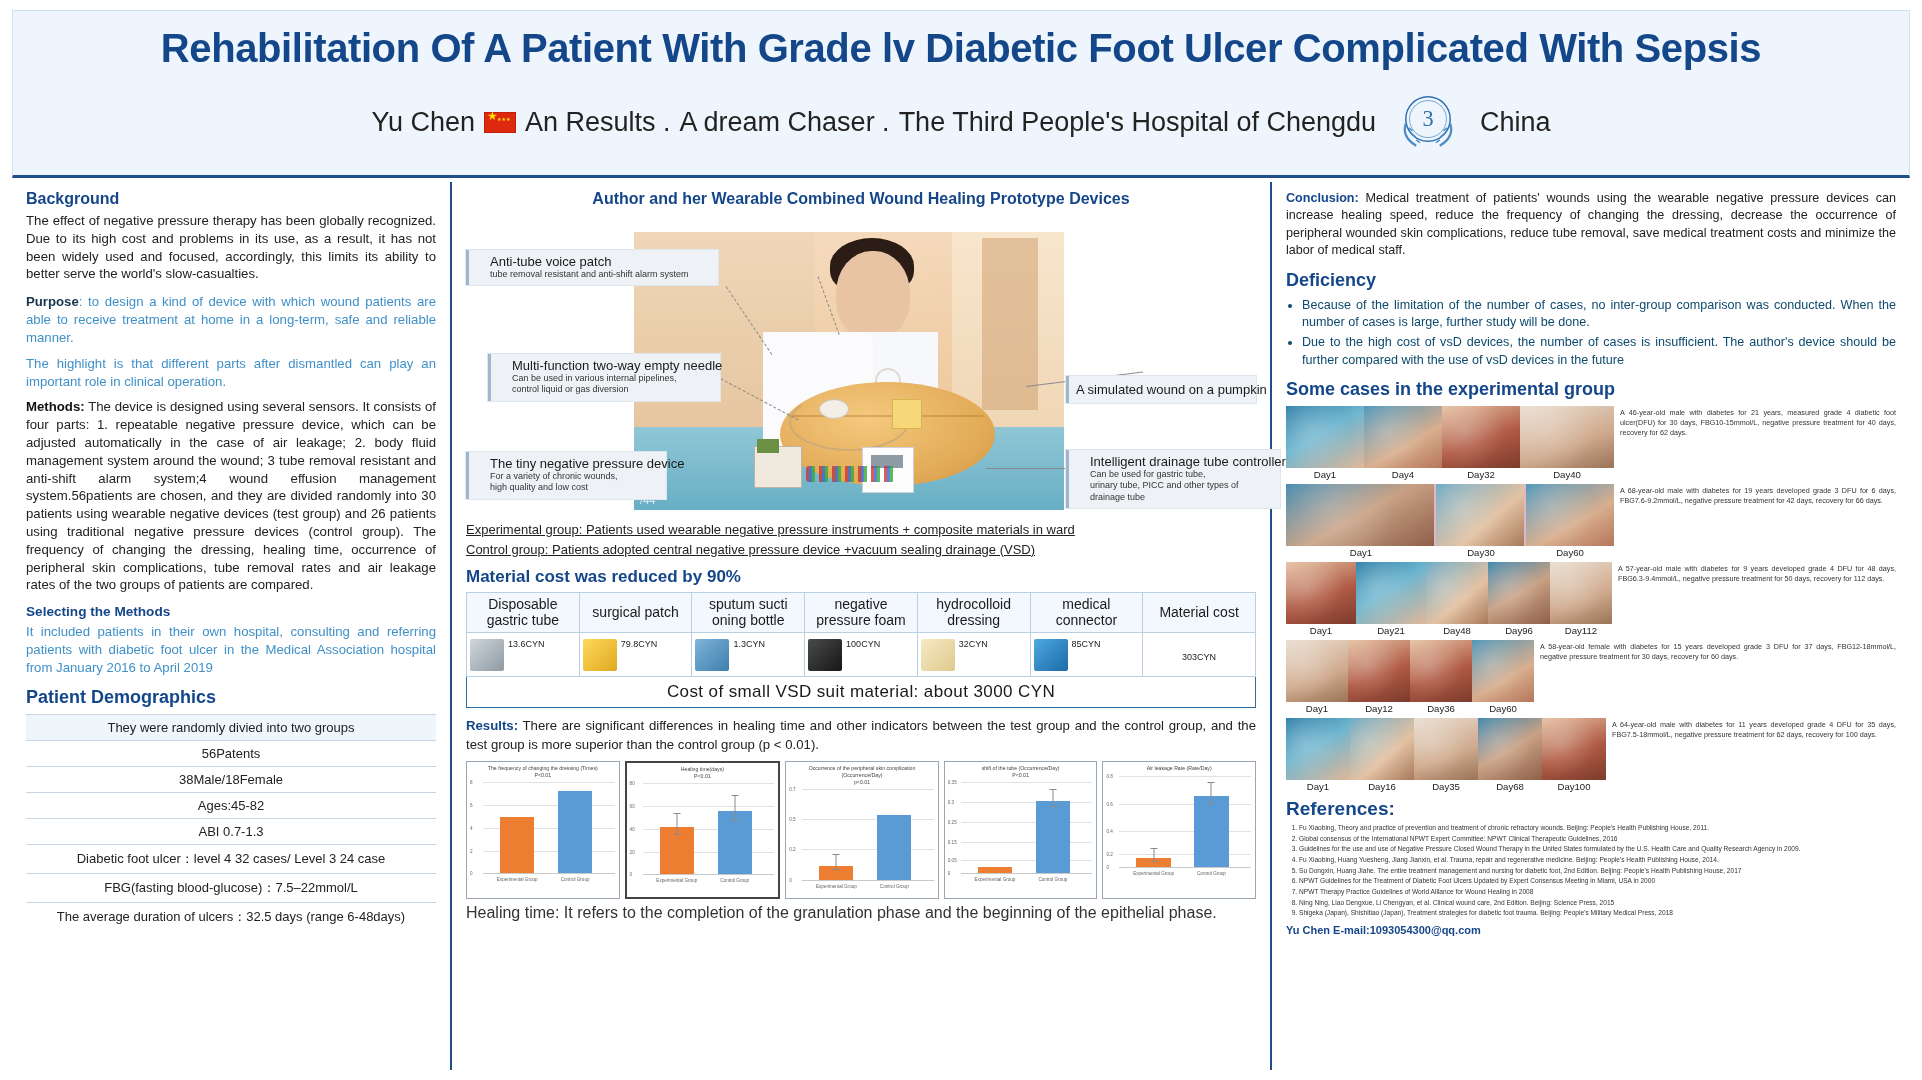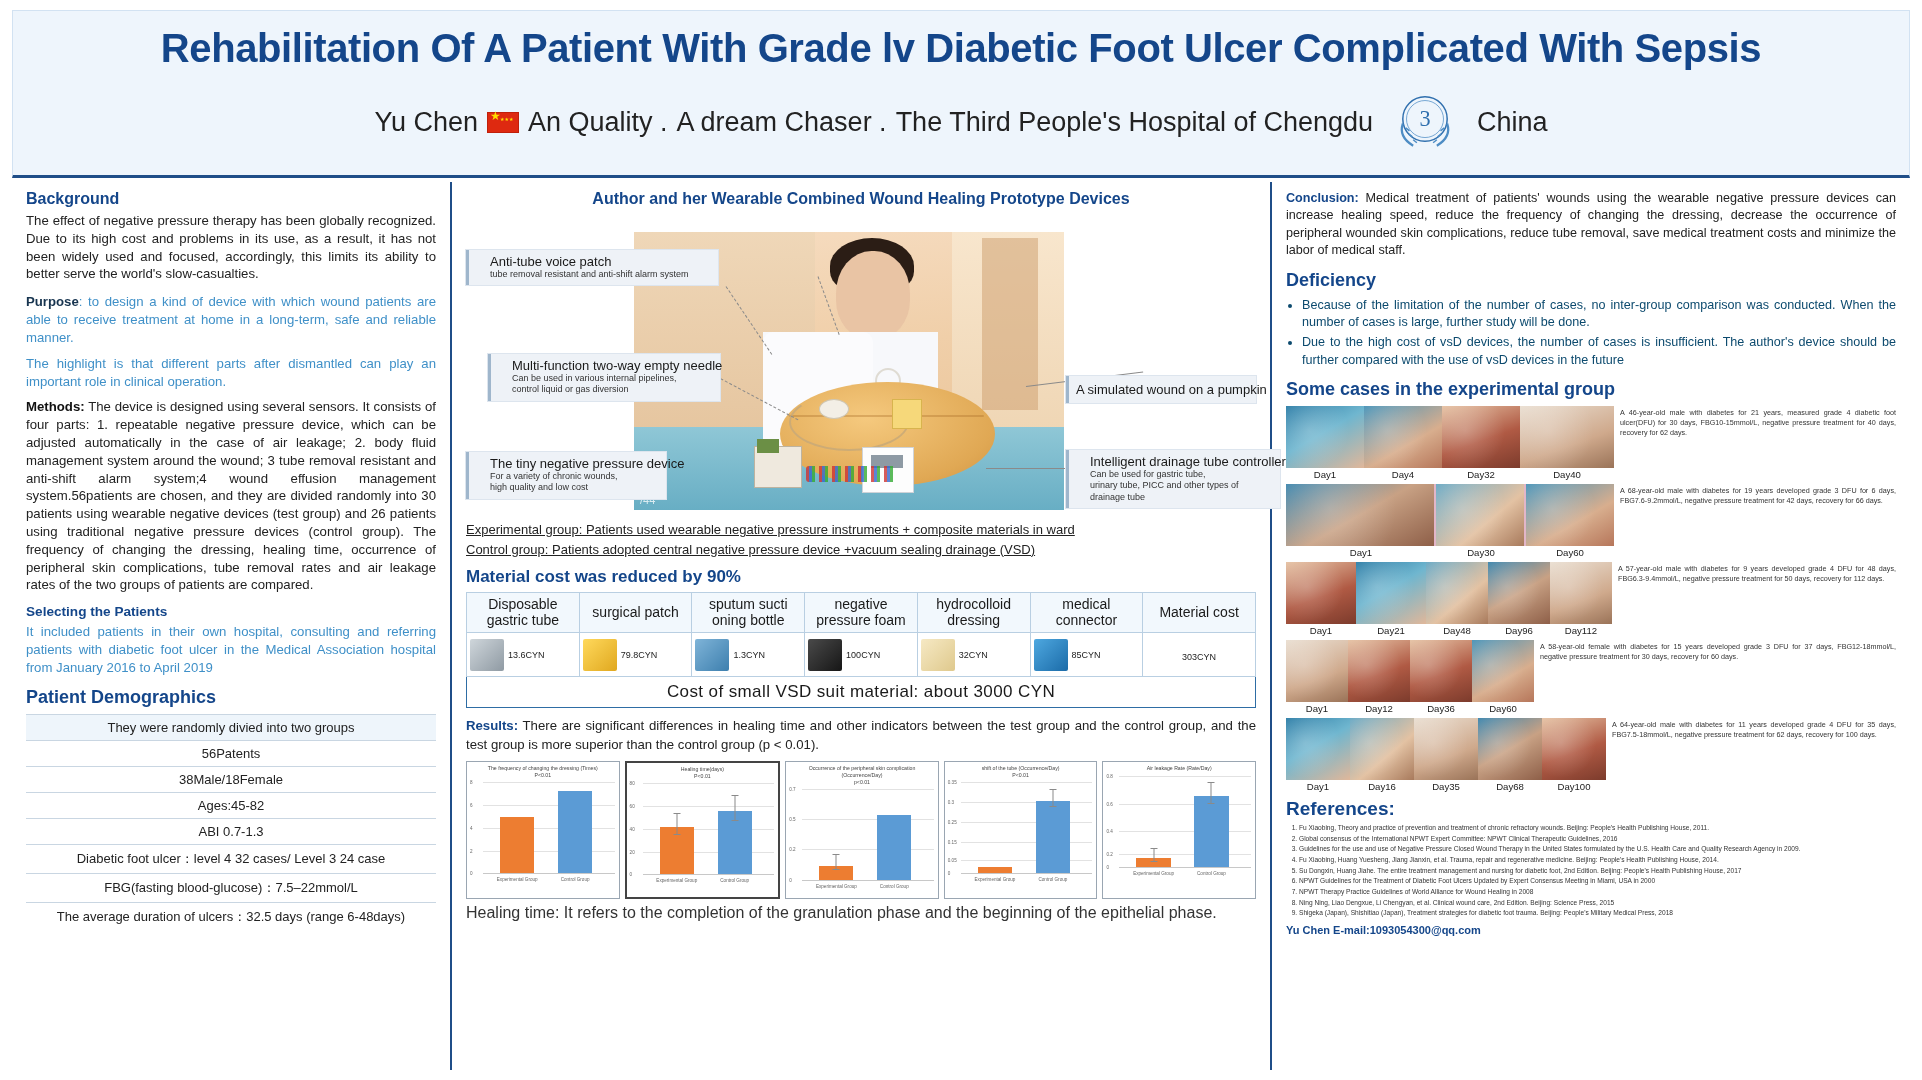--- a/index.html
+++ b/index.html
@@ -223,21 +223,21 @@
   }
   table.cost th {
     background: #f2f8fd; border: 1px solid #b9cfe2;
     font-size: 14px; font-weight: normal; color: #1a1a1a;
     padding: 4px 2px; line-height: 1.12; text-align: center;
   }
   table.cost td.item {
     border: 1px solid #b9cfe2; background: #fff;
     padding: 3px; height: 44px; vertical-align: middle;
   }
-  .item-inner { display:flex; align-items:center; gap:4px; justify-content:flex-start; }
+  .item-inner { display:flex; gap:4px; justify-content:flex-start; }
   .thumb { width: 34px; height: 32px; flex: none; border-radius: 2px; }
   .t1 { background: linear-gradient(135deg,#cfd6db,#8f9aa3); }
   .t2 { background: linear-gradient(135deg,#ffd95c,#e0a81f); }
   .t3 { background: linear-gradient(135deg,#7fb4d8,#3d7fae); }
   .t4 { background: linear-gradient(135deg,#4a4a4a,#161616); }
   .t5 { background: linear-gradient(135deg,#f6e9c4,#dfc98d); }
   .t6 { background: linear-gradient(135deg,#4ea8e0,#1b6ba8); }
   .price { font-size: 9px; color: #222; white-space: nowrap; }
   .cost-total {
     border: 1px solid #2e6da4; border-top: none;
@@ -294,21 +294,21 @@
 </head>
 <body>
 
 <div class="poster">
 
   <div class="header">
     <div class="poster-title">Rehabilitation Of A Patient With Grade lv Diabetic Foot Ulcer Complicated With Sepsis</div>
     <div class="author-line">
       <span>Yu Chen</span>
       <span class="cn-flag"></span>
-      <span>An Quality .</span>
+      <span>An Results .</span>
       <span>A  dream Chaser .</span>
       <span>The Third People's Hospital of Chengdu</span>
       <svg class="hosp-emblem" viewBox="0 0 100 100">
         <circle cx="50" cy="46" r="30" fill="none" stroke="#2f6fae" stroke-width="2"></circle>
         <circle cx="50" cy="46" r="25" fill="none" stroke="#4d8cc4" stroke-width="1"></circle>
         <text x="50" y="56" font-size="30" fill="#2f6fae" text-anchor="middle" font-family="Liberation Serif, serif">3</text>
         <path d="M20 52 Q14 70 34 82" fill="none" stroke="#4d8cc4" stroke-width="3"></path>
         <path d="M80 52 Q86 70 66 82" fill="none" stroke="#4d8cc4" stroke-width="3"></path>
         <path d="M24 58 l5 4 M28 66 l5 4 M34 74 l5 4" stroke="#4d8cc4" stroke-width="2"></path>
         <path d="M76 58 l-5 4 M72 66 l-5 4 M66 74 l-5 4" stroke="#4d8cc4" stroke-width="2"></path>
@@ -325,21 +325,21 @@
 
       <p class="blue-text">
         <b>Purpose</b><span>: to design a kind of device with which wound patients are able to receive treatment at home in a long-term, safe and reliable manner.</span>
       </p>
       <p class="blue-text">The highlight is that different parts after dismantled can play an important role in clinical operation.</p>
 
       <p class="body-text">
         <b>Methods:</b><span> The device is designed using several sensors. It consists of four parts: 1. repeatable negative pressure device, which can be adjusted automatically in the case of air leakage; 2. body fluid management system around the wound; 3 tube removal resistant and anti-shift alarm system;4 wound effusion management system.56patients are chosen, and they are divided randomly into 30 patients using wearable negative devices (test group) and 26 patients using traditional negative pressure devices (control group). The frequency of changing the dressing, healing time, occurrence of peripheral skin complications, tube removal rates and air leakage rates of the two groups of patients are compared.</span>
       </p>
 
-      <h2 class="sec" style="font-size:13.6px">Selecting the Patients</h2>
+      <h2 class="sec" style="font-size:13.6px">Selecting the Methods</h2>
       <p class="blue-text">It included patients in their own hospital, consulting and referring patients with diabetic foot ulcer in the Medical Association hospital from January 2016 to April 2019</p>
 
       <h2 class="sec-lg">Patient Demographics</h2>
       <table class="demo">
         <tbody>
           <tr>
               <td>They were randomly  divied  into  two groups</td>
             </tr>
           <tr>
               <td>56Patents</td>

